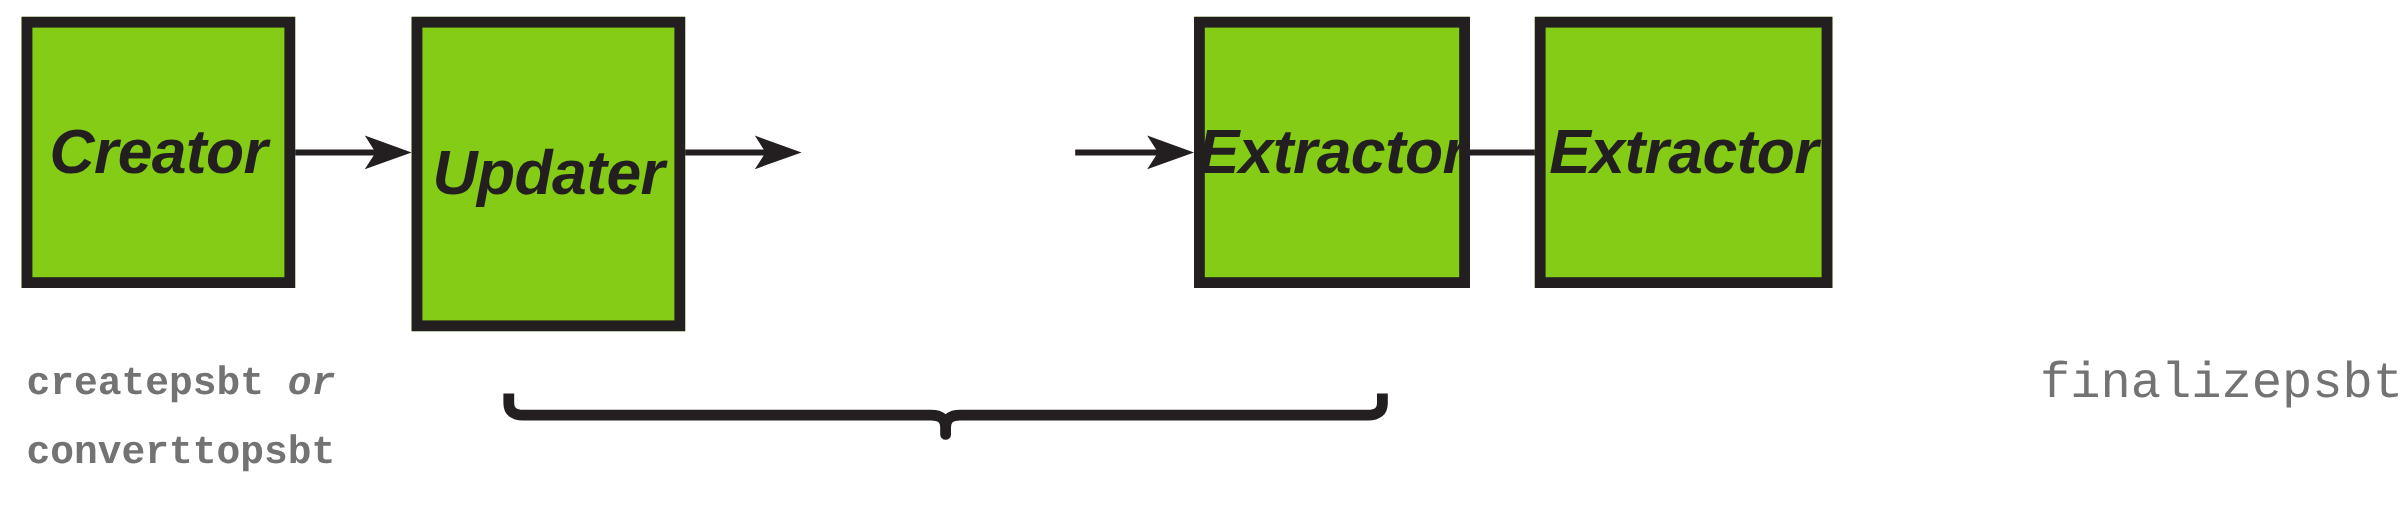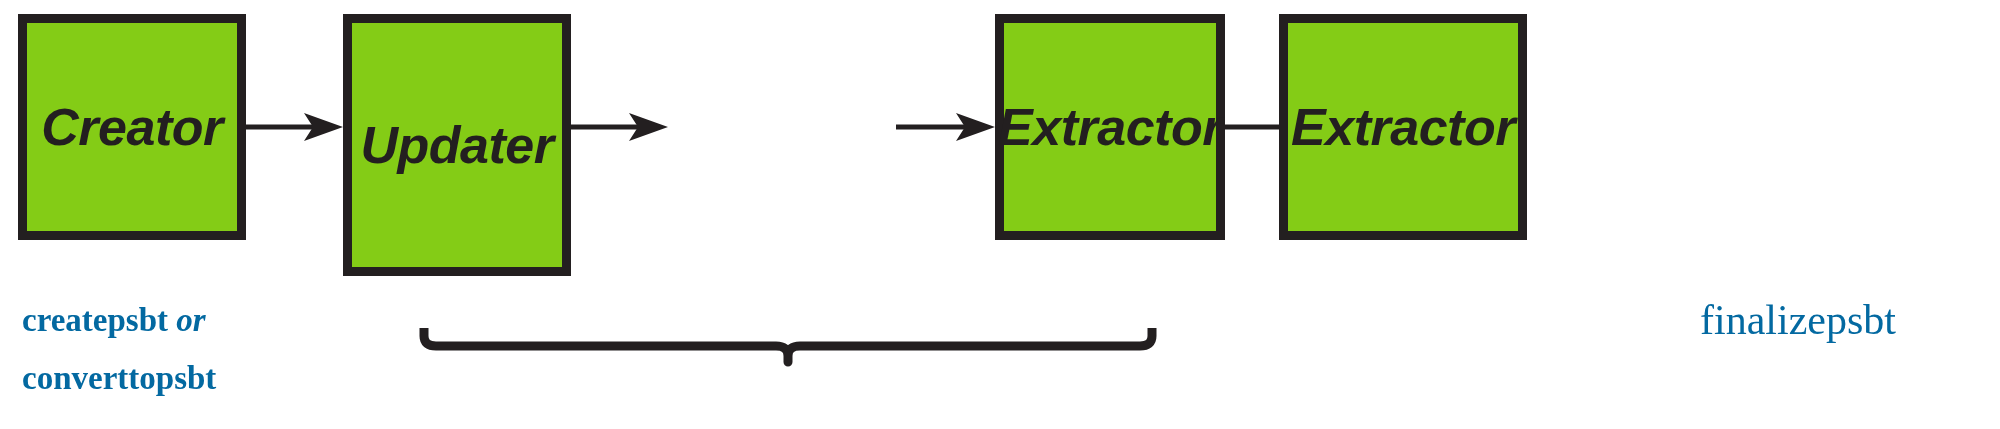--- a/index.html
+++ b/index.html
@@ -35,22 +35,22 @@
     white-space: nowrap;
   }
   .arrow {
     position: absolute;
     height: 40px;
     top: 107px;
   }
   .arrow svg { display: block; overflow: visible; }
   .caption {
     position: absolute;
-    font-family: Liberation Serif, serif;
-    color: #0369a1;
+    font-family: Liberation Mono, monospace;
+    color: #737373;
     white-space: nowrap;
   }
   .caption-bold {
     font-weight: bold;
     font-size: 33px;
     line-height: 40px;
   }
   .caption-bold .em {
     font-style: italic;
     font-weight: bold;

